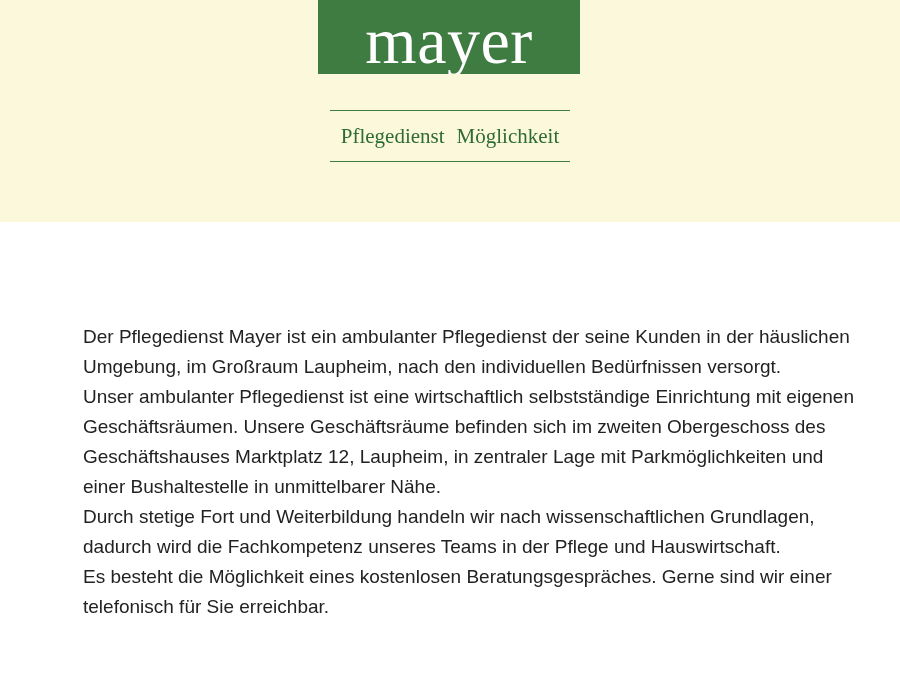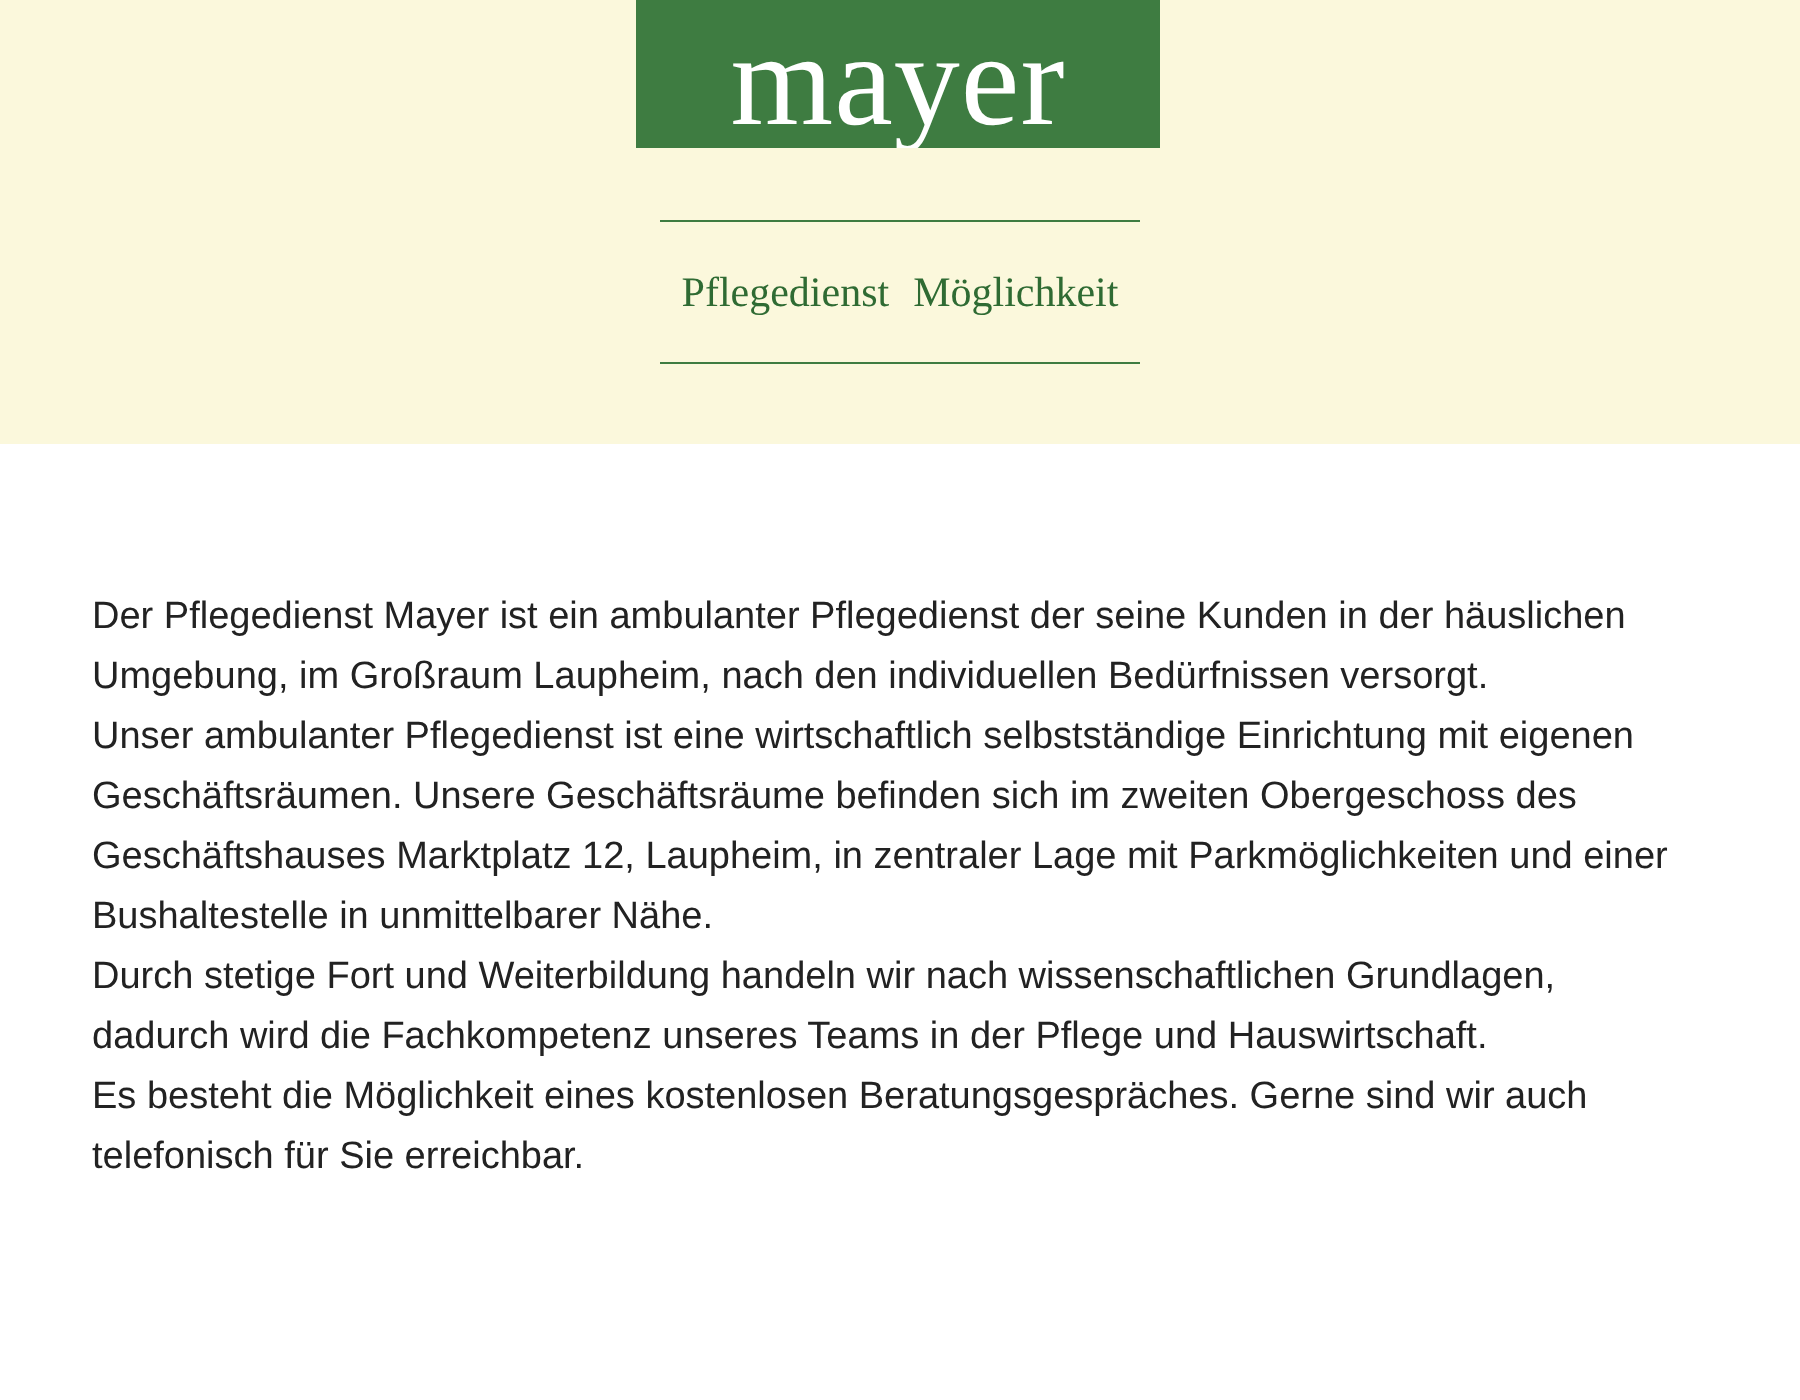--- a/index.html
+++ b/index.html
@@ -45,21 +45,21 @@
     white-space: nowrap;
   }
 
   .nav {
     position: absolute;
     left: 330px;
     top: 110px;
     width: 240px;
     border-top: 1px solid #3e7c41;
     border-bottom: 1px solid #3e7c41;
-    height: 72px;
+    height: 52px;
     display: flex;
     align-items: center;
     justify-content: center;
     gap: 12px;
     box-sizing: border-box;
   }
   .nav-item {
     font-family: "Liberation Serif", serif;
     font-size: 21px;
     color: #2f6b33;
@@ -69,21 +69,22 @@
   }
 
   
   .main {
     position: relative;
     width: 900px;
     box-sizing: border-box;
     padding: 0 46px;
   }
   .content {
-    padding-top: 72px;
+    padding-top: 100px;
+    margin-left: 37px;
   }
   .paragraph {
     font-family: "Liberation Sans", sans-serif;
     font-size: 19px;
     line-height: 30px;
     color: #222222;
     margin: 0;
     max-width: 800px;
     text-align: left;
   }
@@ -102,15 +103,15 @@
     <a class="nav-item" href="#">Möglichkeit</a>
   </nav>
 
 </div>
 
 <div class="main">
   <div class="content">
     <p class="paragraph">Der Pflegedienst Mayer ist ein ambulanter Pflegedienst der seine Kunden in der häuslichen Umgebung, im Großraum Laupheim, nach den individuellen Bedürfnissen versorgt.</p>
     <p class="paragraph">Unser ambulanter Pflegedienst ist eine wirtschaftlich selbstständige Einrichtung mit eigenen Geschäftsräumen. Unsere Geschäftsräume befinden sich im zweiten Obergeschoss des Geschäftshauses Marktplatz 12, Laupheim, in zentraler Lage mit Parkmöglichkeiten und einer Bushaltestelle in unmittelbarer Nähe.</p>
     <p class="paragraph">Durch stetige Fort und Weiterbildung handeln wir nach wissenschaftlichen Grundlagen, dadurch wird die Fachkompetenz unseres Teams in der Pflege und Hauswirtschaft.</p>
-    <p class="paragraph">Es besteht die Möglichkeit eines kostenlosen Beratungsgespräches. Gerne sind wir auch telefonisch für Sie erreichbar.</p>
+    <p class="paragraph">Es besteht die Möglichkeit eines kostenlosen Beratungsgespräches. Gerne sind wir einer telefonisch für Sie erreichbar.</p>
   </div>
 </div>
 
 </body></html>

